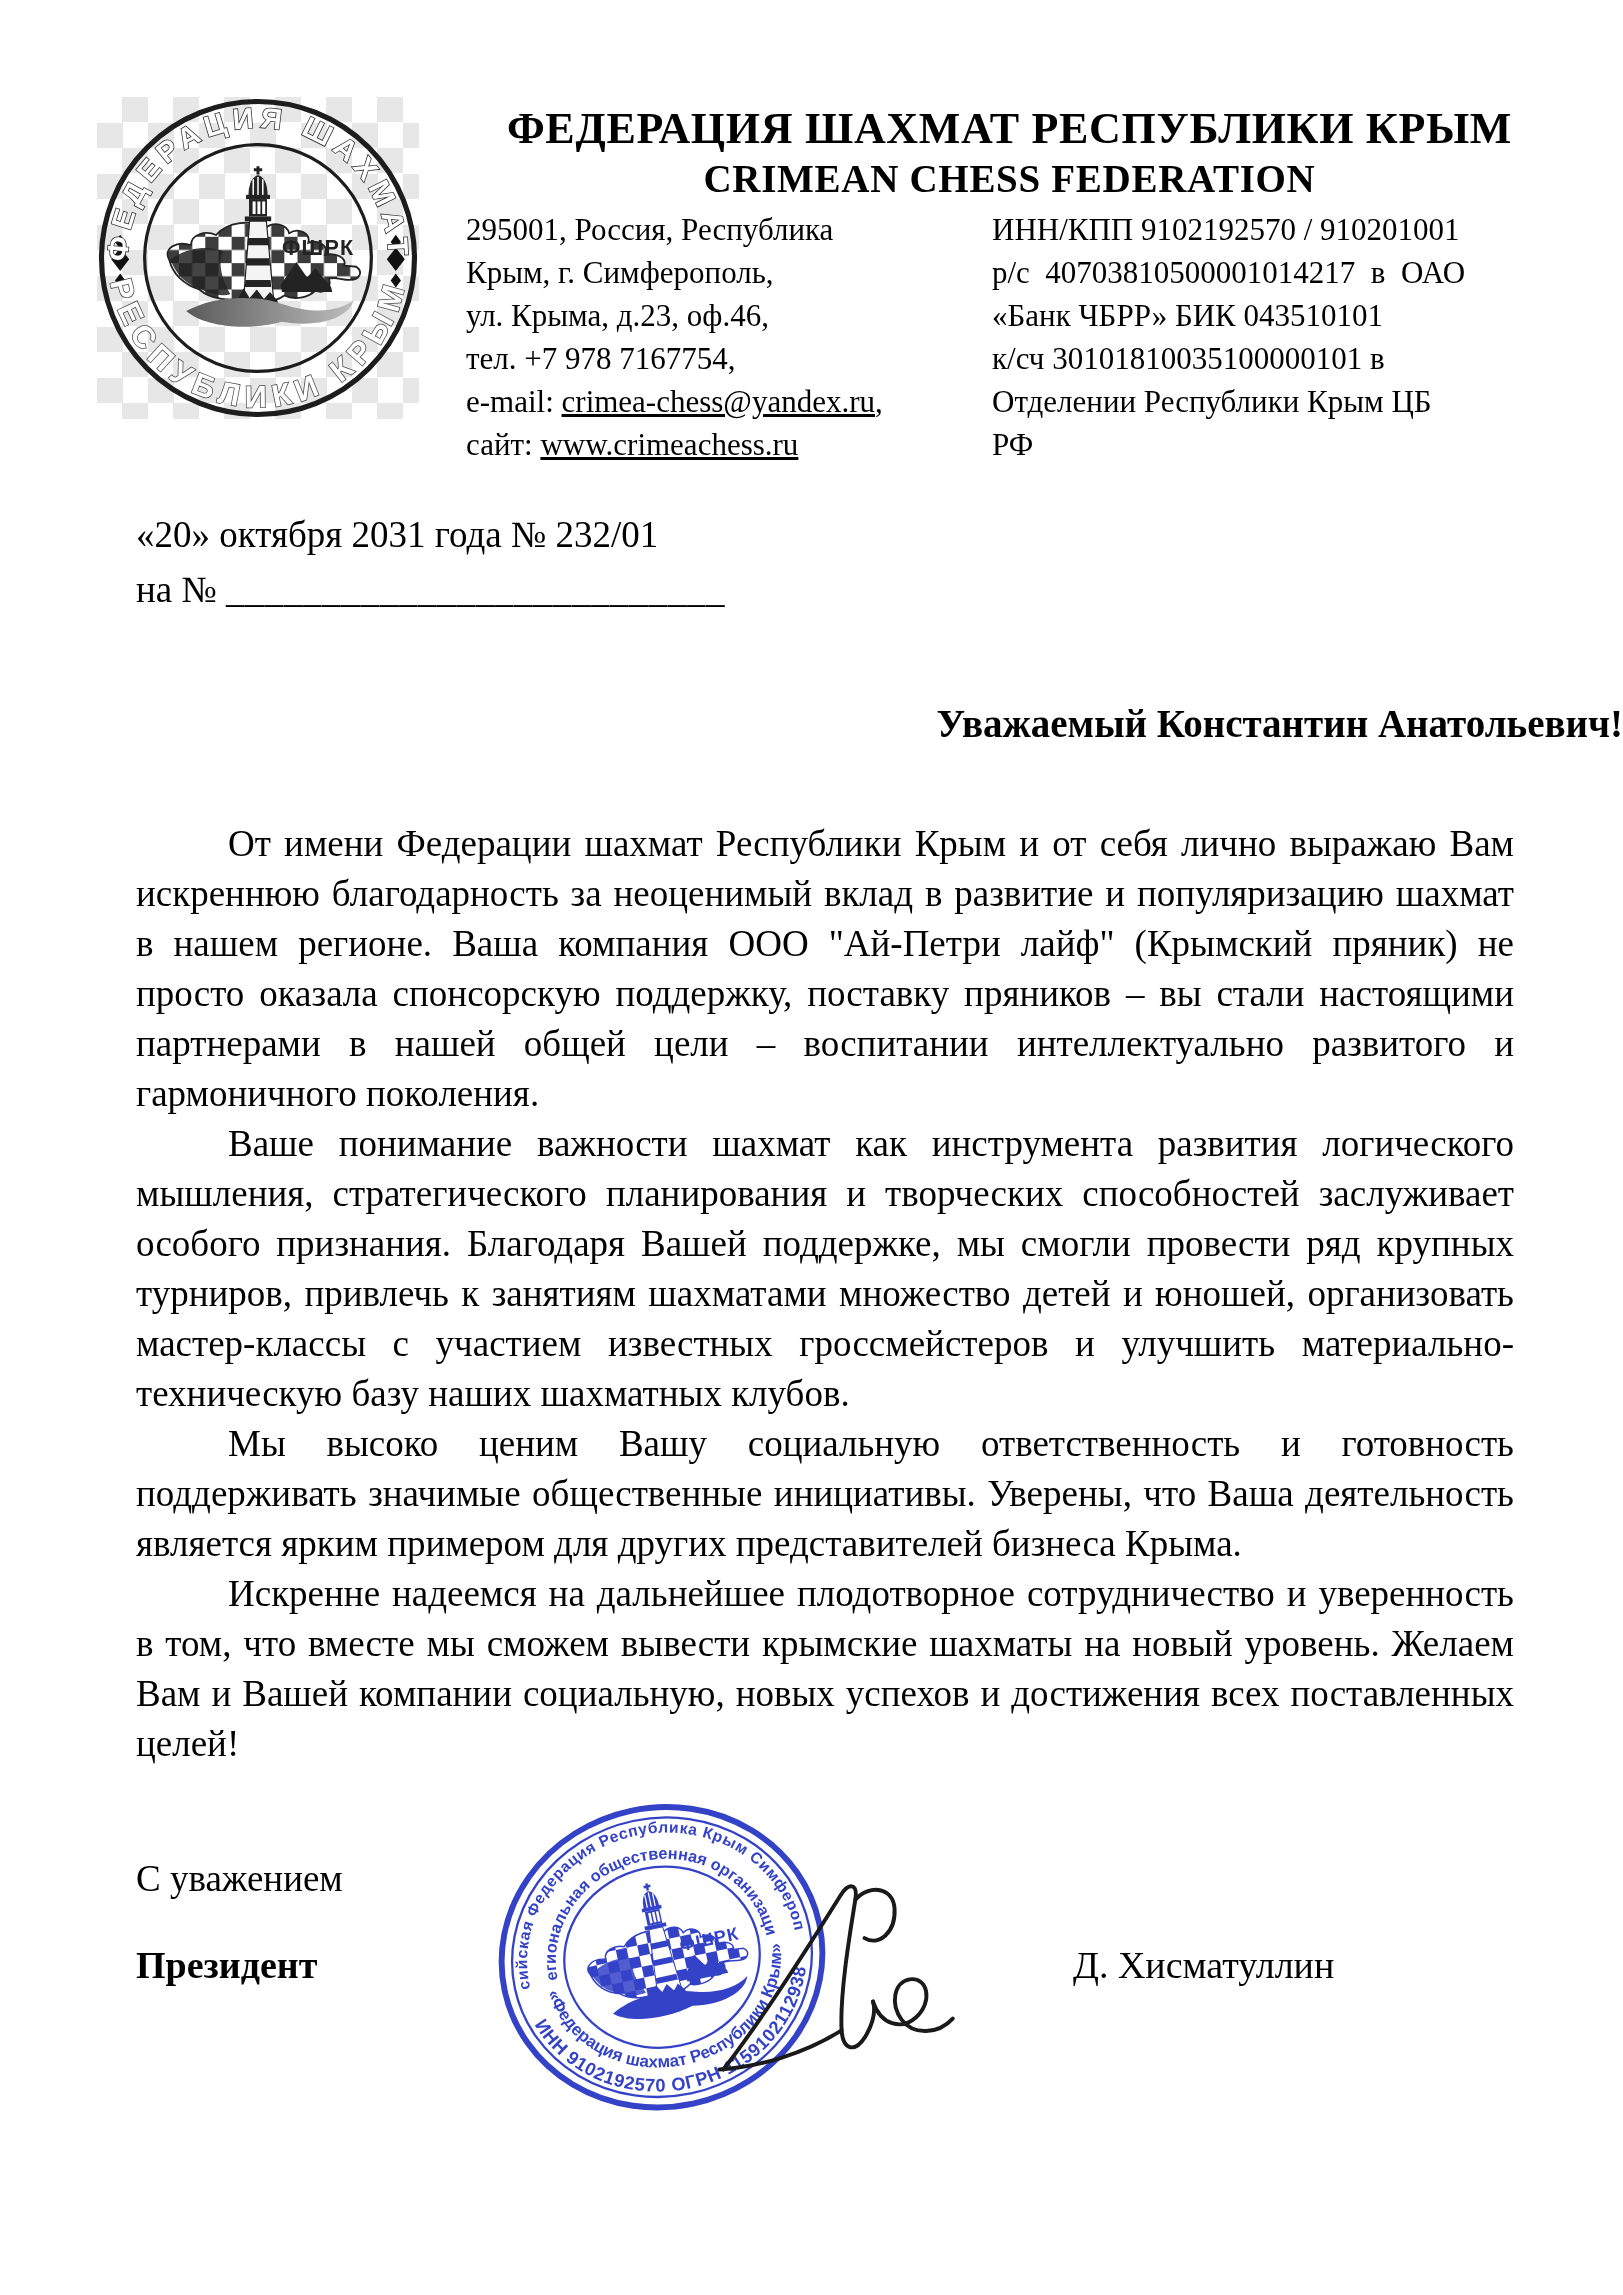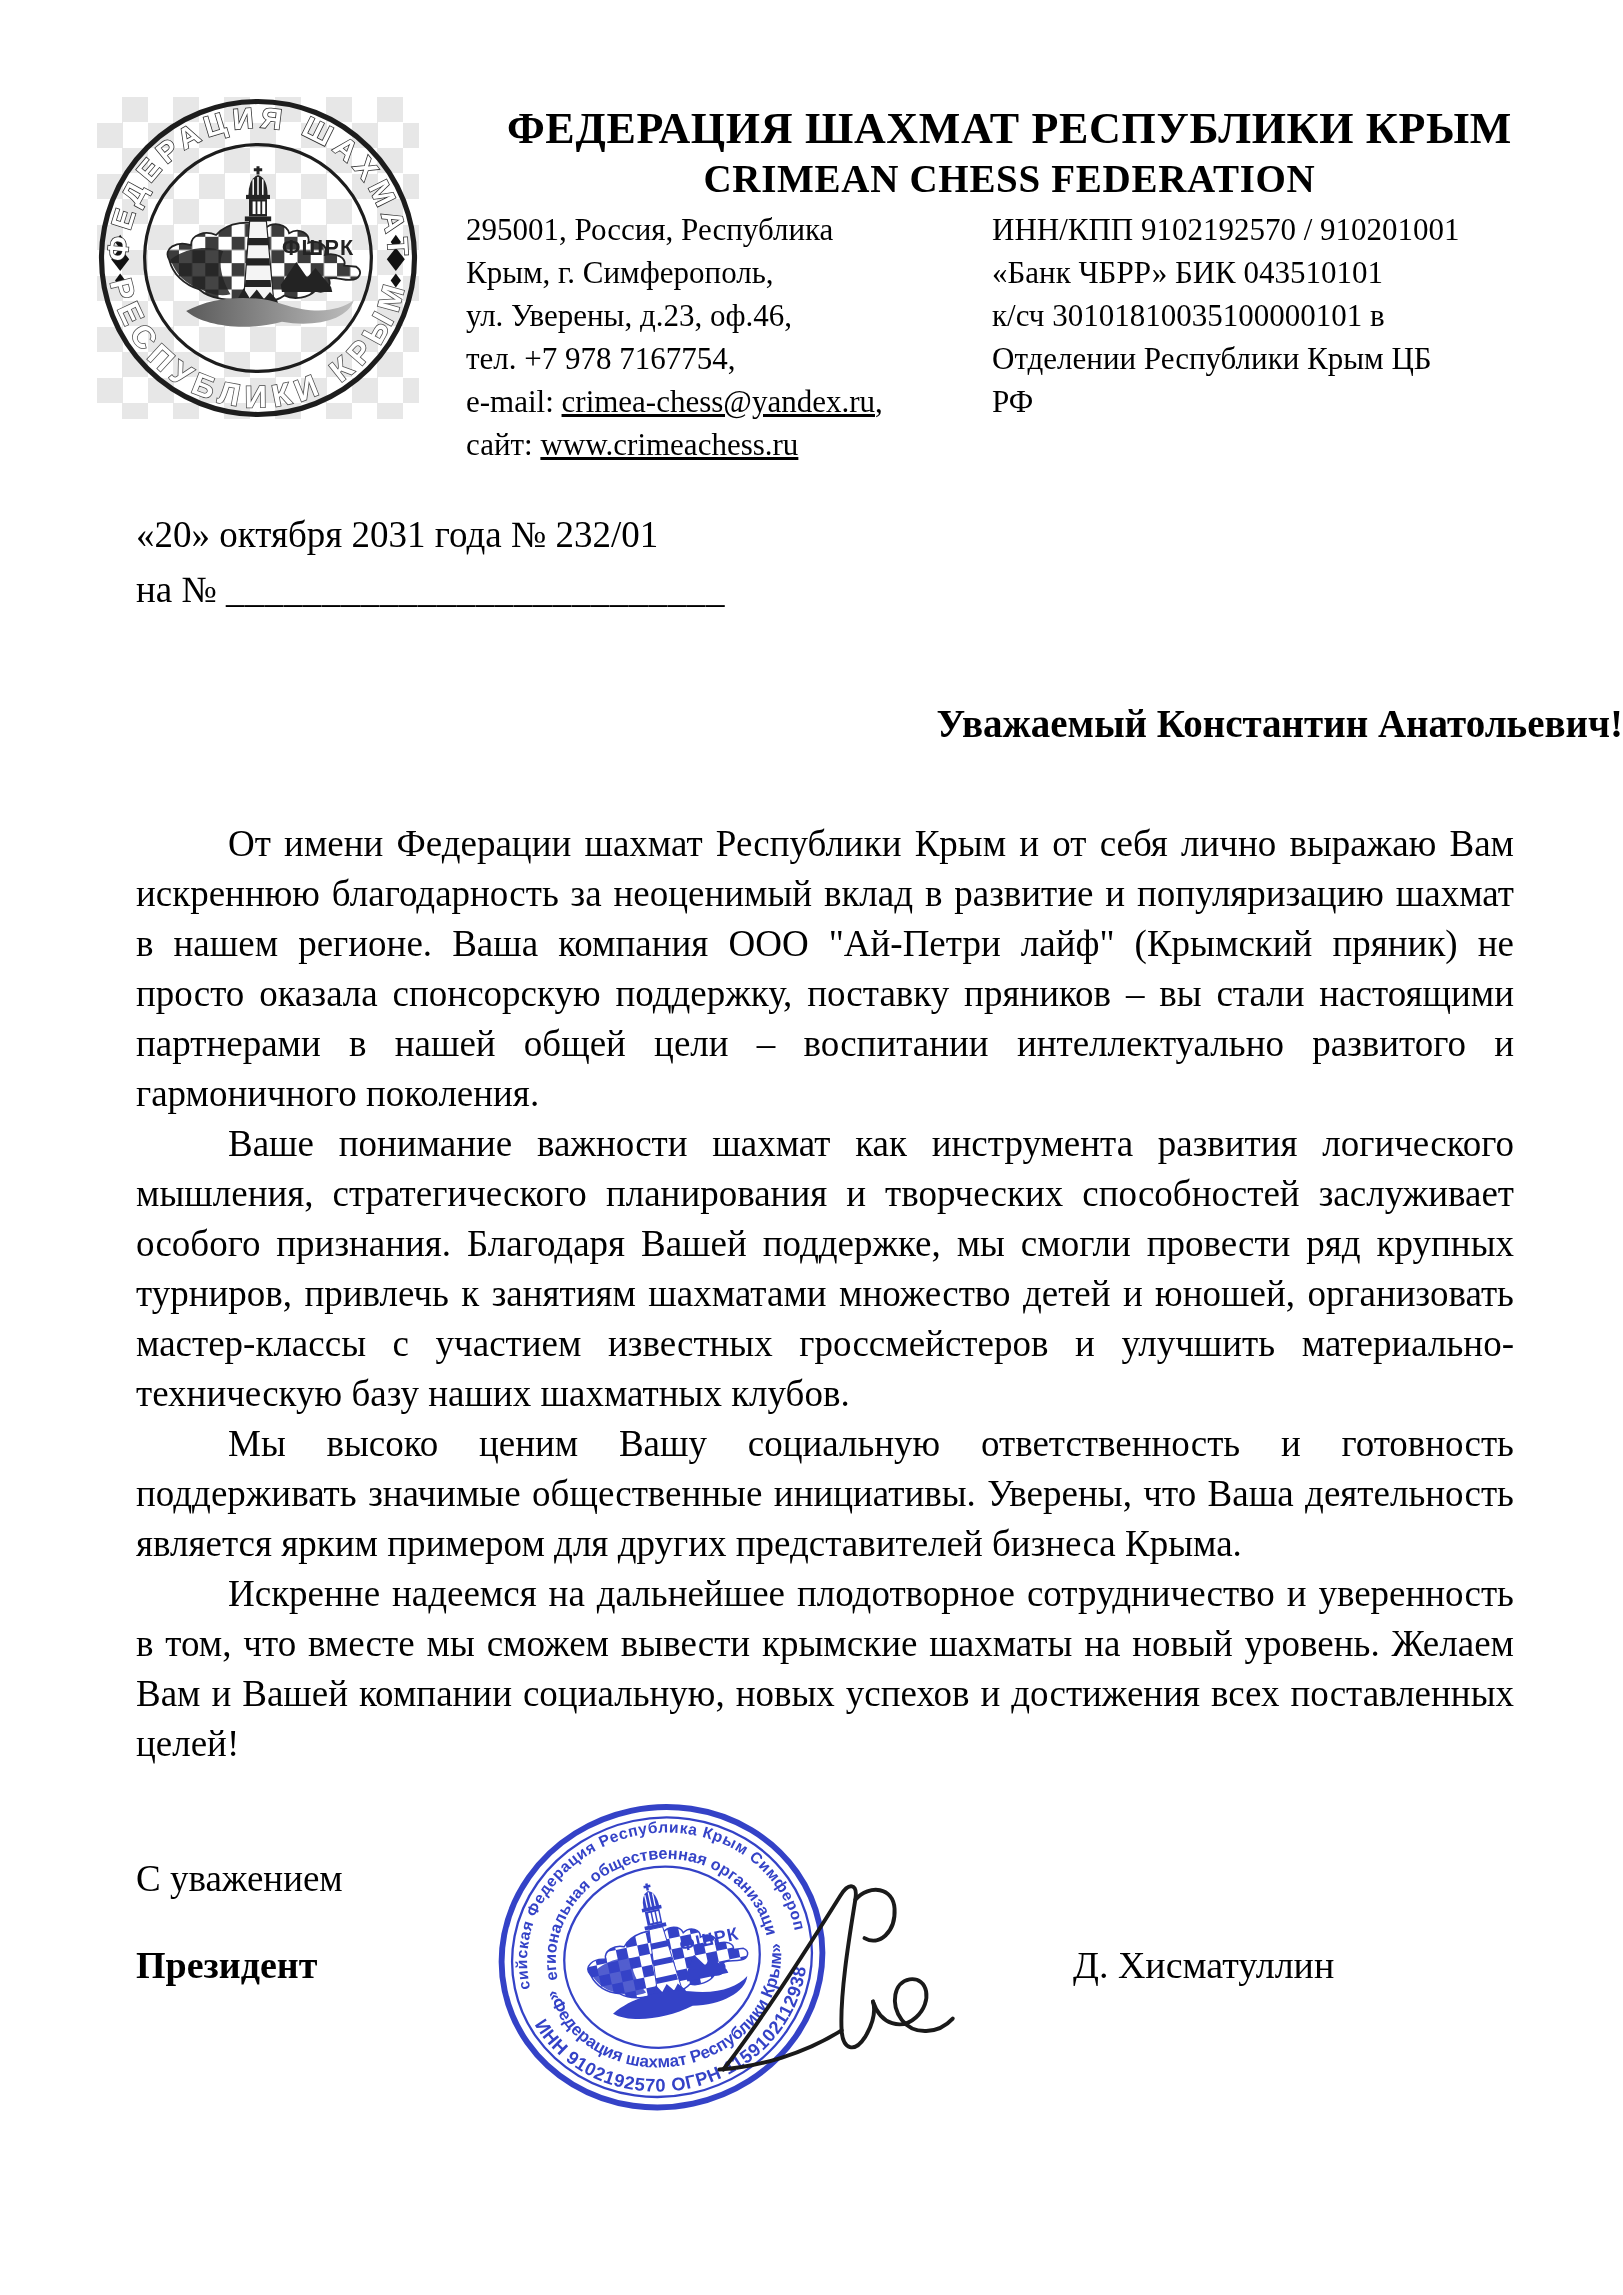--- a/index.html
+++ b/index.html
@@ -128,28 +128,29 @@
   </div>
 
   <div class="head-text">
     <div class="title-ru">ФЕДЕРАЦИЯ ШАХМАТ РЕСПУБЛИКИ КРЫМ</div>
     <div class="title-en">CRIMEAN CHESS FEDERATION</div>
   </div>
 
   <div class="addr-col">
     <div class="col-ln">295001, Россия, Республика</div>
     <div class="col-ln">Крым, г. Симферополь,</div>
-    <div class="col-ln">ул. Уверены, д.23, оф.46,</div>
+    <div class="col-ln">ул. Крыма, д.23, оф.46,</div>
     <div class="col-ln">тел. +7 978 7167754,</div>
     <div class="col-ln"><span>e-mail: </span><a class="doc-link" href="#">crimea-chess@yandex.ru</a><span>,</span></div>
     <div class="col-ln"><span>сайт: </span><a class="doc-link" href="#">www.crimeachess.ru</a></div>
   </div>
 
   <div class="bank-col">
     <div class="col-ln">ИНН/КПП 9102192570 / 910201001</div>
+    <div class="col-ln">р/с  40703810500001014217  в  ОАО</div>
     <div class="col-ln">«Банк ЧБРР» БИК 043510101</div>
     <div class="col-ln">к/сч 30101810035100000101 в</div>
     <div class="col-ln">Отделении Республики Крым ЦБ</div>
     <div class="col-ln">РФ</div>
   </div>
 
   <div class="ref">
     <div>«20» октября 2031 года № 232/01</div>
     <div><span>на № </span><span class="reply-blank">__________________________</span></div>
   </div>

